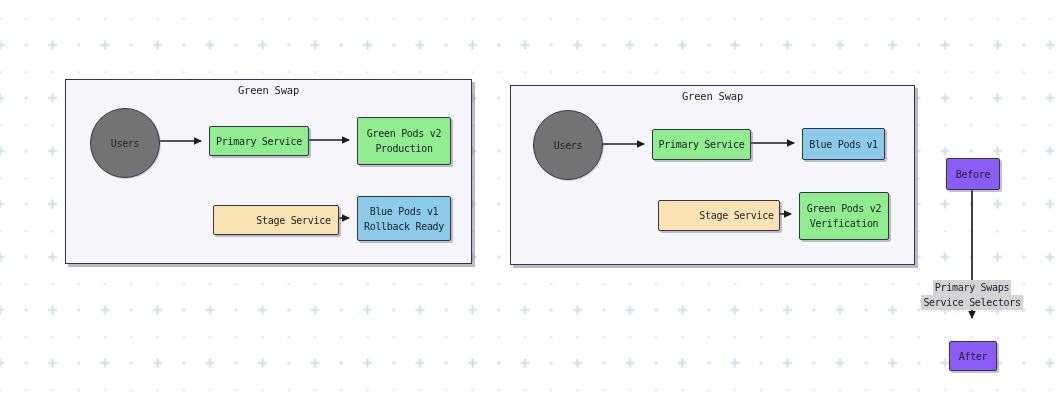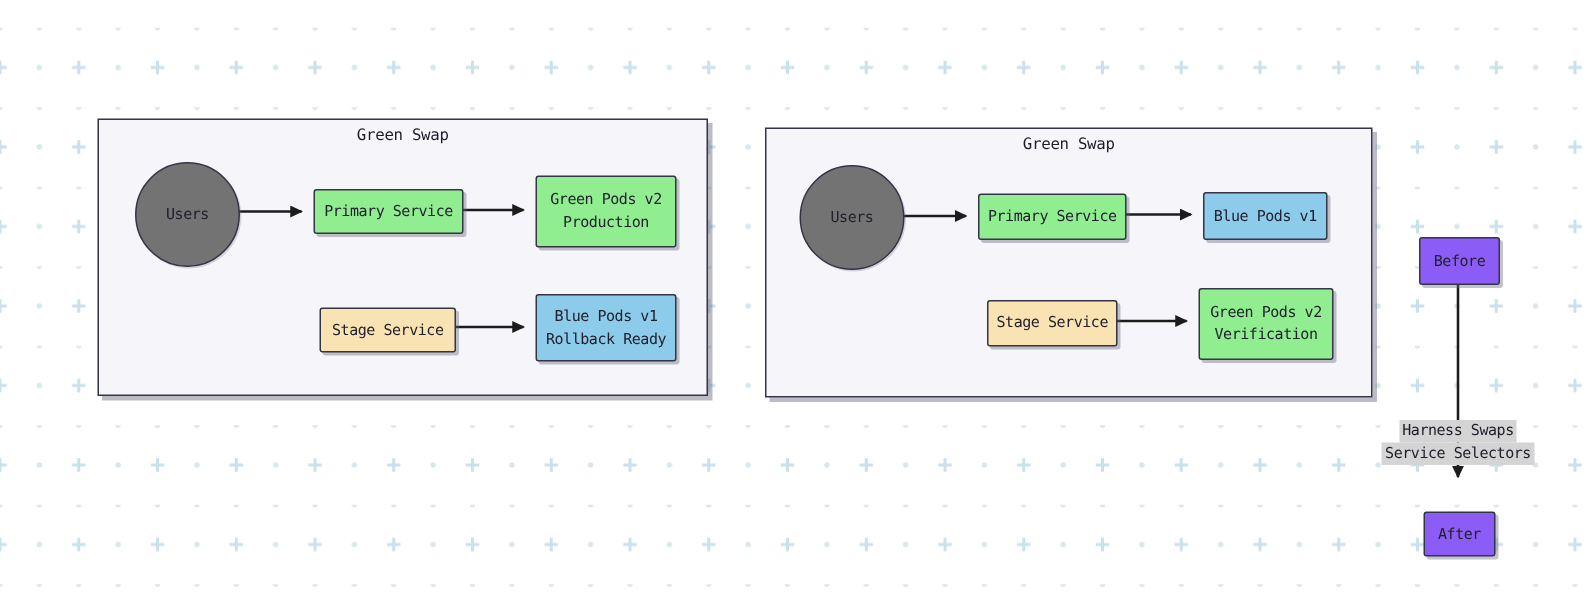--- a/index.html
+++ b/index.html
@@ -27,21 +27,21 @@
     position:absolute;z-index:3;
     display:flex;align-items:center;justify-content:center;text-align:center;
     font-size:10px;letter-spacing:-0.3px;line-height:15px;white-space:pre-line;
     border:1.4px solid var(--node_border);
     box-shadow:2px 2px 0 rgba(104,104,126,0.4);
     border-radius:2px;color:#21212e;
   }
   .node.circle{border-radius:50%;background:#737373;box-shadow:1px 1px 0 rgba(104,104,126,0.25);}
   .node.green{background:var(--green_fill);}
   .node.blue{background:var(--blue_fill);}
-  .node.tan{background:var(--tan_fill);}
+  .node.tan{background:var(--tan_fill);padding-left:35px;}
   .node.plain{background:#8b5cf6;}
 
   
   #users-after{left:90px;top:108px;width:68px;height:68px;}
   #primary-after{left:209px;top:126px;width:98px;height:28px;}
   #greenpods-after{left:357px;top:117px;width:92px;height:46px;}
   #stage-after{left:213px;top:205px;width:89px;height:28px;}
   #bluepods-after{left:357px;top:196px;width:92px;height:43px;}
 
   
@@ -117,18 +117,18 @@
 
   <div class="node circle" id="users-before">Users</div>
   <div class="node green" id="primary-before">Primary Service</div>
   <div class="node blue" id="bluepods-before">Blue Pods v1</div>
   <div class="node tan" id="stage-before">Stage Service</div>
   <div class="node green" id="greenpods-before">Green Pods v2
 Verification</div>
 
   <div class="node plain" id="before-node">Before</div>
   <div id="edge-label">
-    <span>Harness Swaps</span>
+    <span>Primary Swaps</span>
     <span>Service Selectors</span>
   </div>
   <div class="node plain" id="after-node">After</div>
 
 </div>
 
 </body></html>

